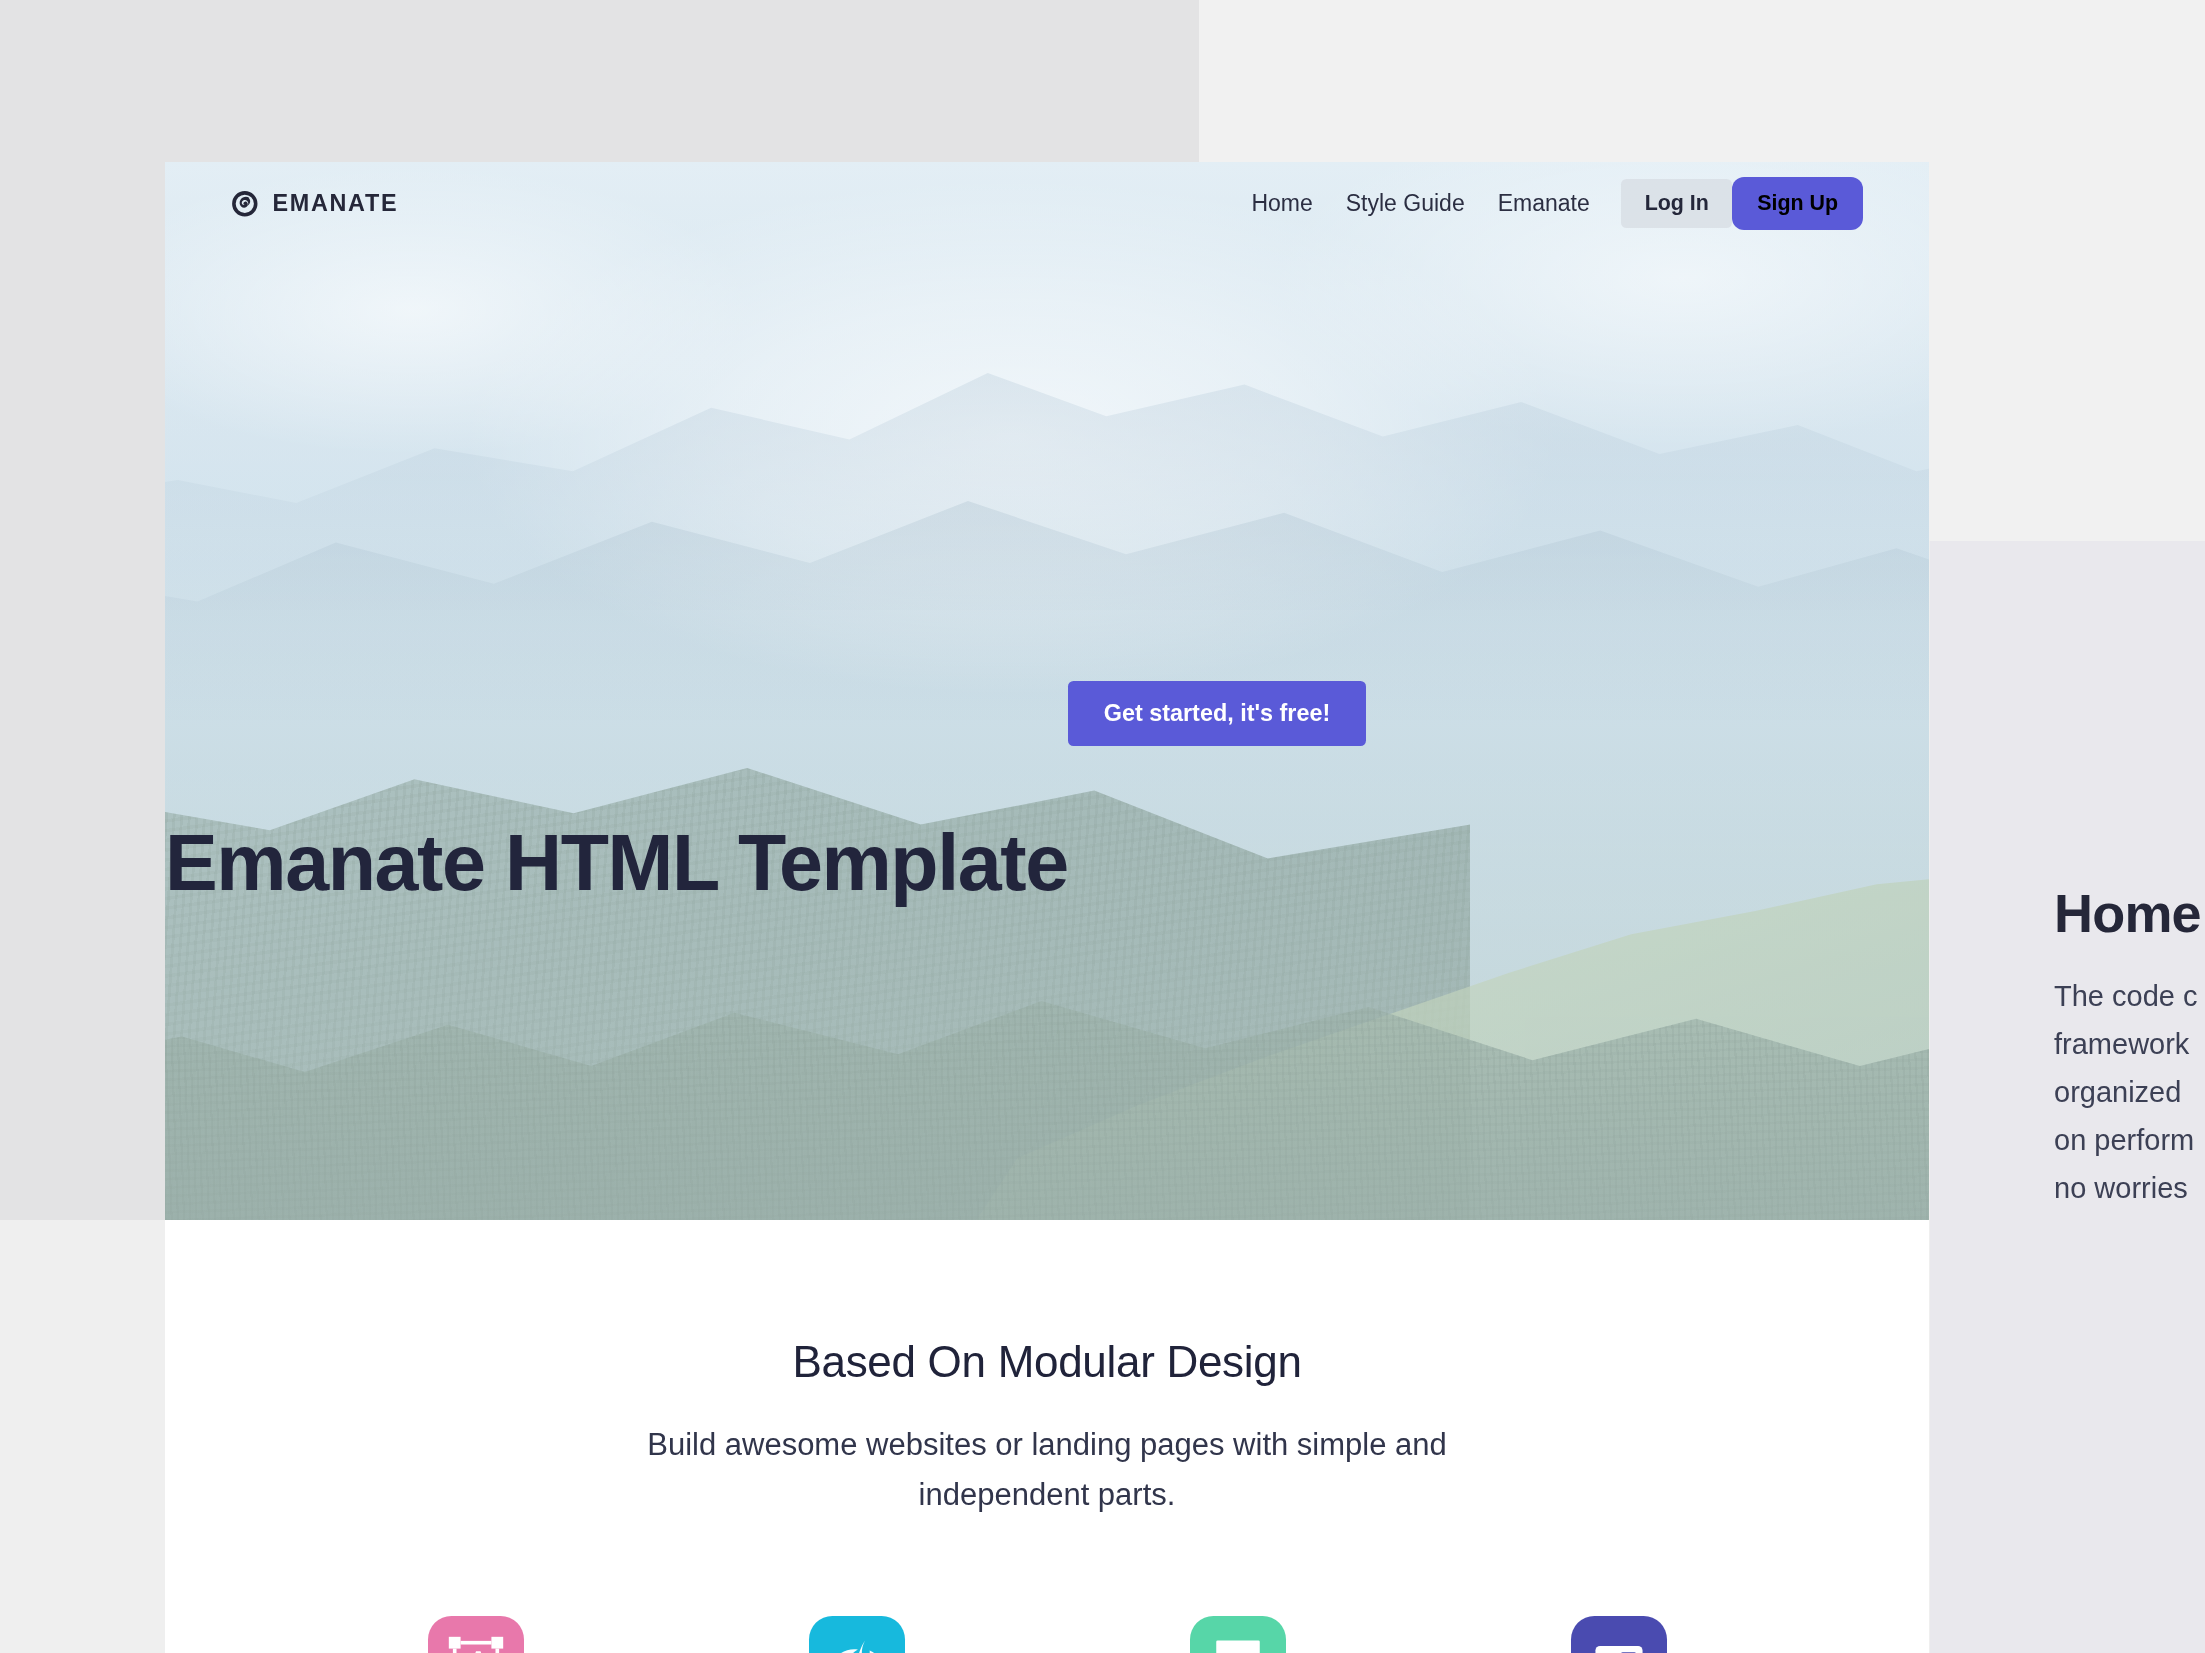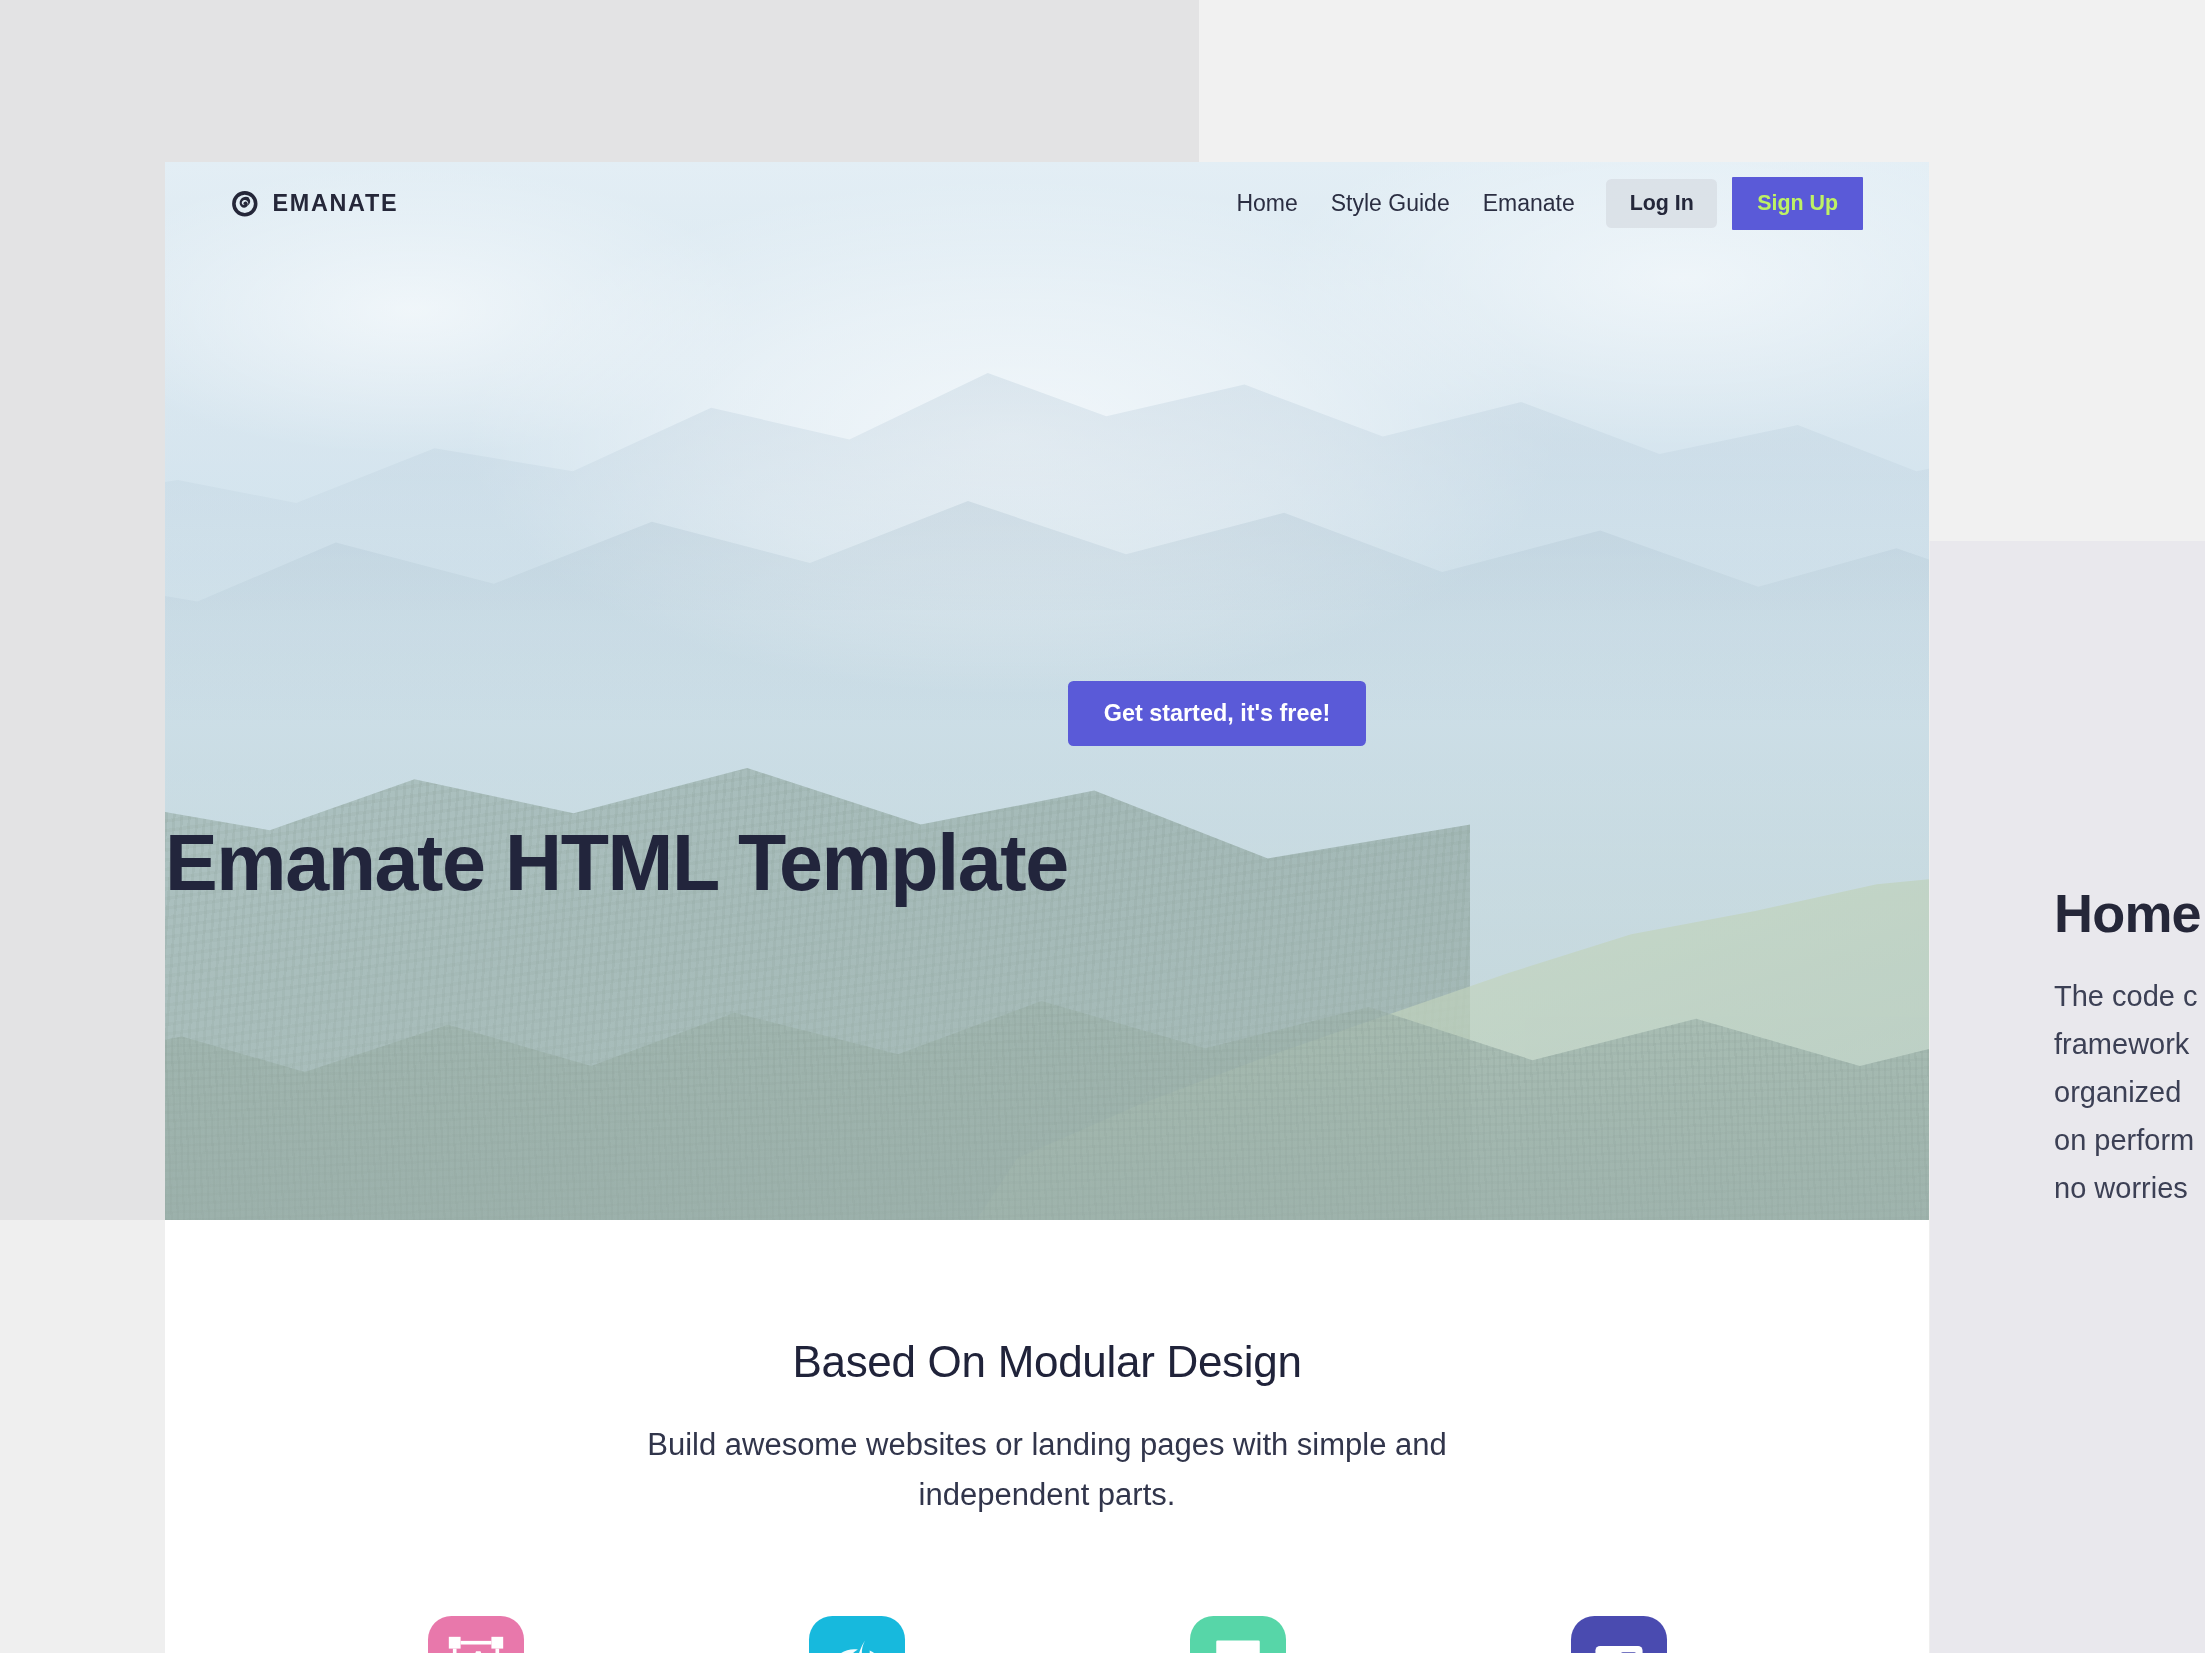--- a/index.html
+++ b/index.html
@@ -197,25 +197,24 @@
     padding: 12.4px 23.4px;
     border-radius: 5.5px;
     background: rgba(214,220,226,0.74);
     color: #24273a;
     font-size: 21.4px;
     font-weight: 700;
     white-space: nowrap;
     cursor: pointer;
   }
   .btn-signup {
-    margin-left: 15px;
     padding: 13.8px 25px;
-    border-radius: 1px;
+    border-radius: 12px;
     background: #5a5ad8;
-    color: #bef264;
+    color: #000000;
     font-size: 21.4px;
     font-weight: 700;
     white-space: nowrap;
     cursor: pointer;
   }
 
   
   .hero-content {
     position: absolute;
     left: 0; top: 0;

